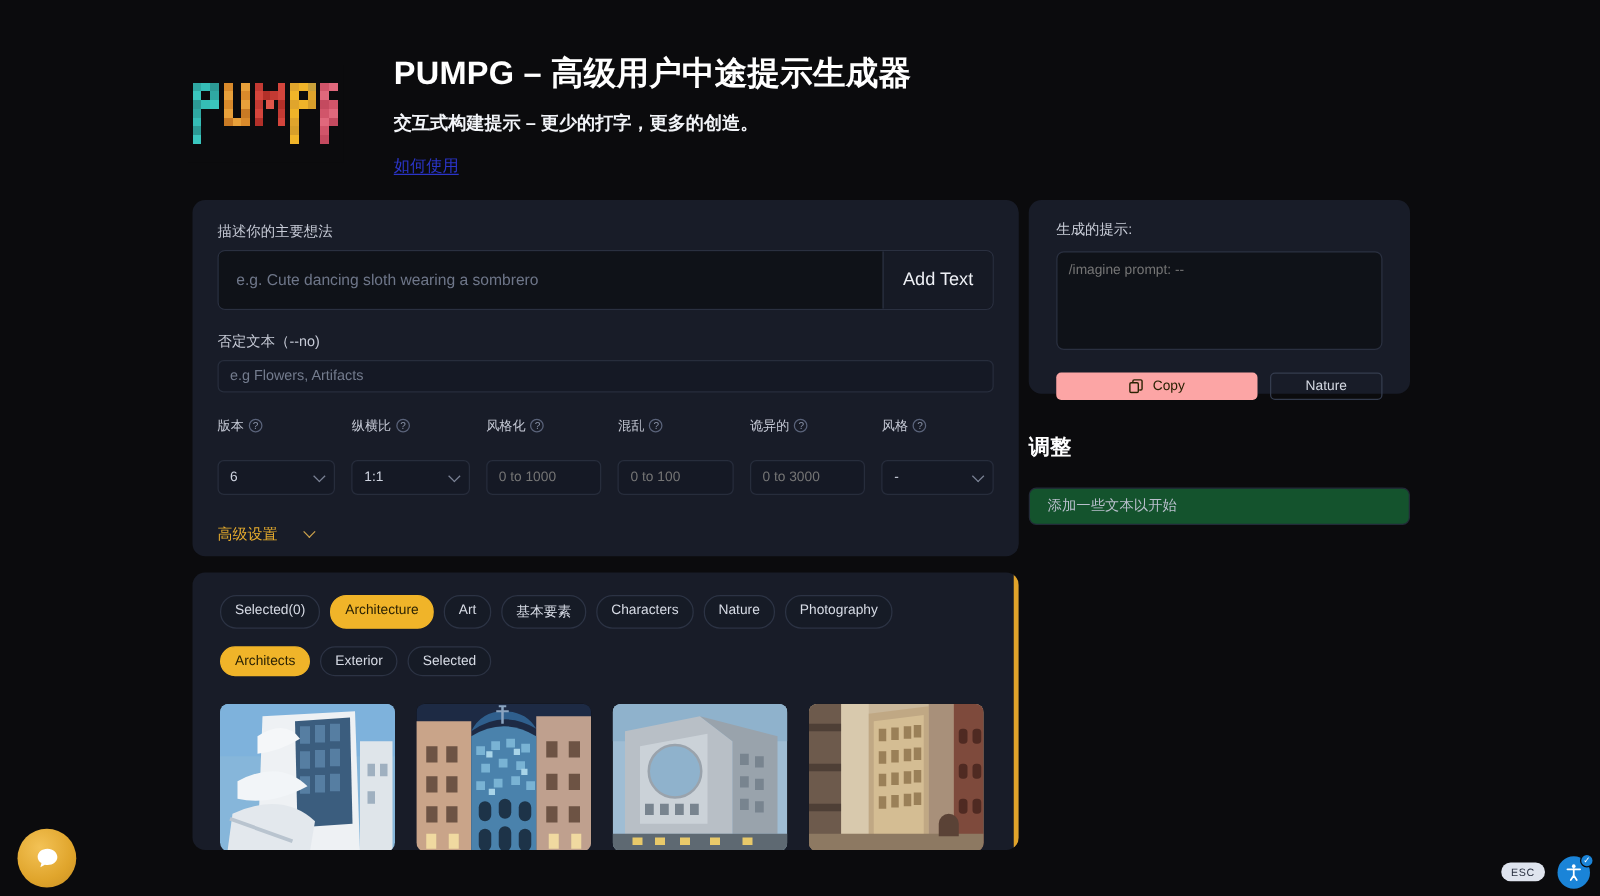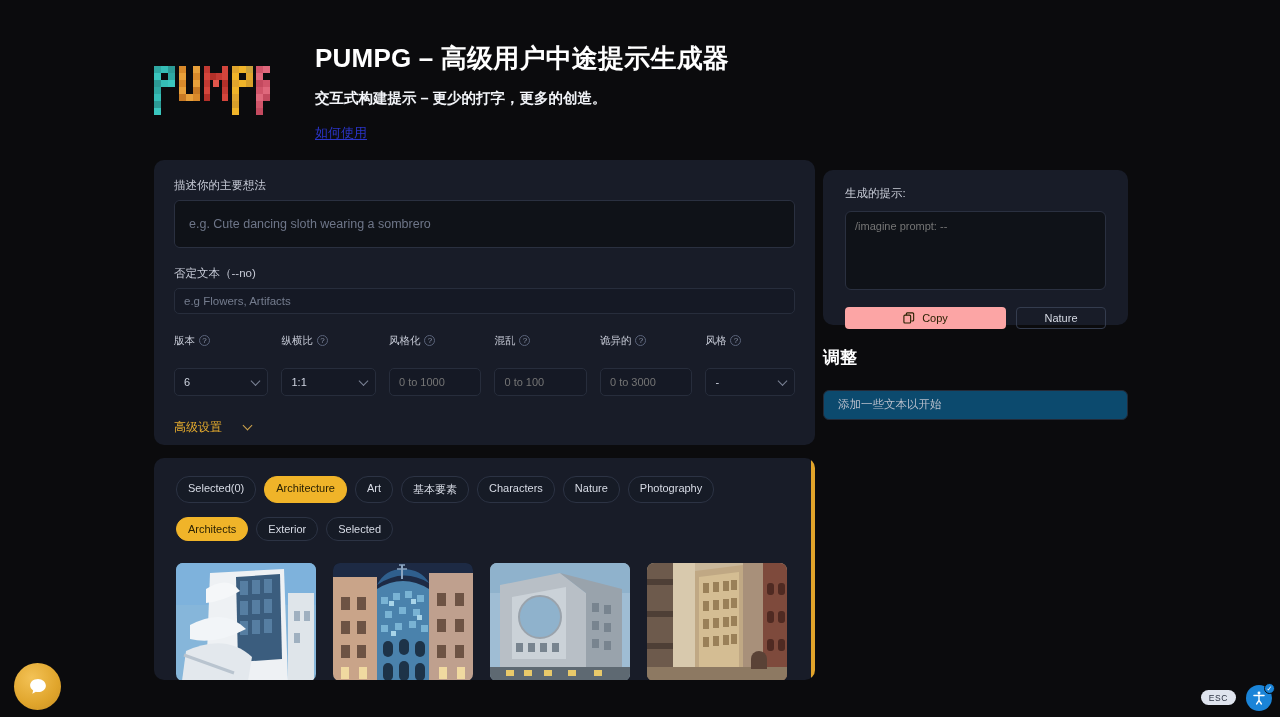--- a/index.html
+++ b/index.html
@@ -211,21 +211,21 @@
     width: 7px; height: 7px;
     border-right: 1.4px solid #cfa44d;
     border-bottom: 1.4px solid #cfa44d;
     transform: translateY(-2px) rotate(45deg);
   }
 
   
   .output-panel {
     position: absolute;
     left: 823px;
-    top: 10px;
+    top: 0;
     width: 305px;
     height: 155px;
     padding: 16px 22px;
   }
 
   .out-label { font-size: 11.5px; color: #c9cdd8; margin-bottom: 10px; }
 
   .out-area {
     width: 100%;
     height: 79px;
@@ -281,21 +281,21 @@
 
   .adjust-panel {
     position: absolute;
     left: 823px;
     top: 230px;
     width: 305px;
     height: 30px;
     padding: 0 14px;
     display: flex;
     align-items: center;
-    background: #0c4a6e;
+    background: #14532d;
     border: 1px solid #232a38;
     border-radius: 6px;
   }
   .adjust-hint { font-size: 11.5px; color: #b9bfcc; }
 
   
   .gallery-panel {
     position: absolute;
     left: 154px;
     top: 298px;
@@ -485,20 +485,21 @@
 </div>
 
 <div class="content">
 
   <div class="panel form-panel">
 
     <div class="field-label">描述你的主要想法</div>
 
     <div class="main-idea-row">
       <input class="main-idea-input" placeholder="e.g. Cute dancing sloth wearing a sombrero" style="">
+      <button class="add-text-btn">Add Text</button>
     </div>
 
     <div class="field-label neg-label">否定文本（--no)</div>
     <input class="neg-input" placeholder="e.g Flowers, Artifacts" style="">
 
     <div class="params-row">
 
       <div class="param w-sel">
         <div class="param-label">
           <span>版本</span>

